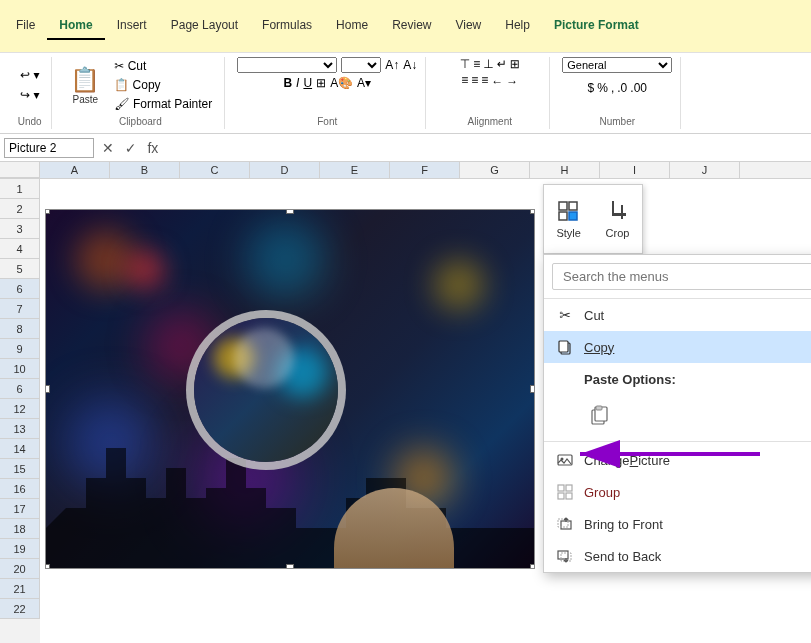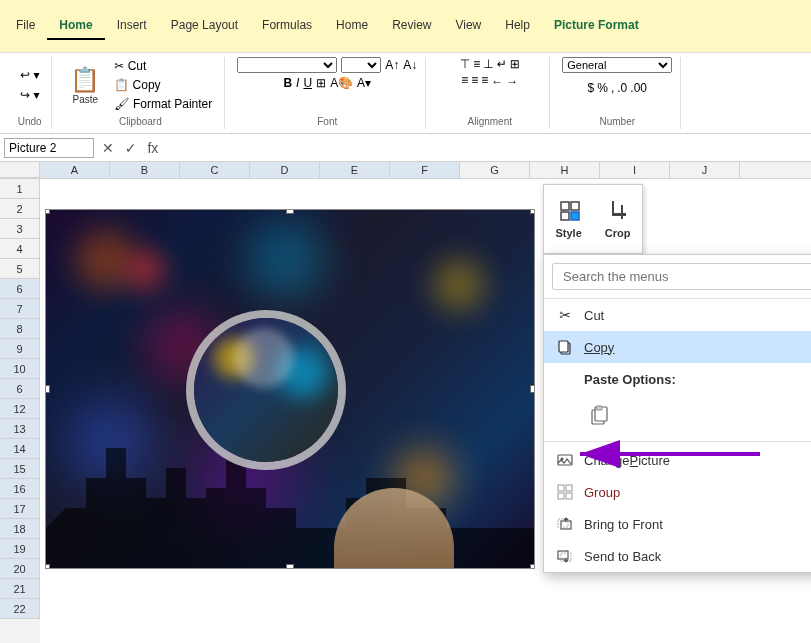--- a/index.html
+++ b/index.html
@@ -40,21 +40,21 @@
     .search-box { width: 100%; padding: 5px 10px; border: 1px solid #ccc; font-size: 13px; color: #555; outline: none; border-radius: 2px; }
     .menu-item { display: flex; align-items: center; padding: 7px 12px; cursor: pointer; gap: 10px; color: #333; }
     .menu-item.disabled { color: #aaa; cursor: default; }
     .menu-item-icon { width: 18px; height: 18px; display: flex; align-items: center; justify-content: center; flex-shrink: 0; font-size: 14px; }
     .menu-divider { height: 1px; background: #e0e0e0; margin: 2px 0; }
     .paste-sub { padding: 4px 12px 8px 40px; }
     .paste-icon-btn { display: inline-flex; align-items: center; justify-content: center; width: 32px; height: 32px; border: 1px solid transparent; cursor: pointer; }
 
     
     .floating-toolbar { position: absolute; top: 185px; left: 503px; width: 100px; height: 70px; background: white; border: 1px solid #ccc; box-shadow: 1px 2px 6px rgba(0,0,0,0.2); display: flex; align-items: center; justify-content: space-around; z-index: 99; }
-    .float-btn { display: flex; flex-direction: column; align-items: flex-end; gap: 4px; padding: 6px; cursor: pointer; font-size: 11px; color: #333; font-weight: bold; }
+    .float-btn { display: flex; flex-direction: column; align-items: flex-start; gap: 4px; padding: 6px; cursor: pointer; font-size: 11px; color: #333; }
 
     
     .purple-arrow { position: absolute; top: 365px; left: 620px; width: 180px; pointer-events: none; z-index: 200; }
     .rib-btn { display: flex; flex-direction: column; align-items: center; font-size: 10px; color: #333; padding: 2px 6px; cursor: pointer; border-radius: 2px; }
     .rib-btn-sm { display: flex; align-items: center; padding: 2px 4px; cursor: pointer; font-size: 12px; border-radius: 2px; }
   </style>
 </head>
 <body>
 
 <div class="ribbon">

